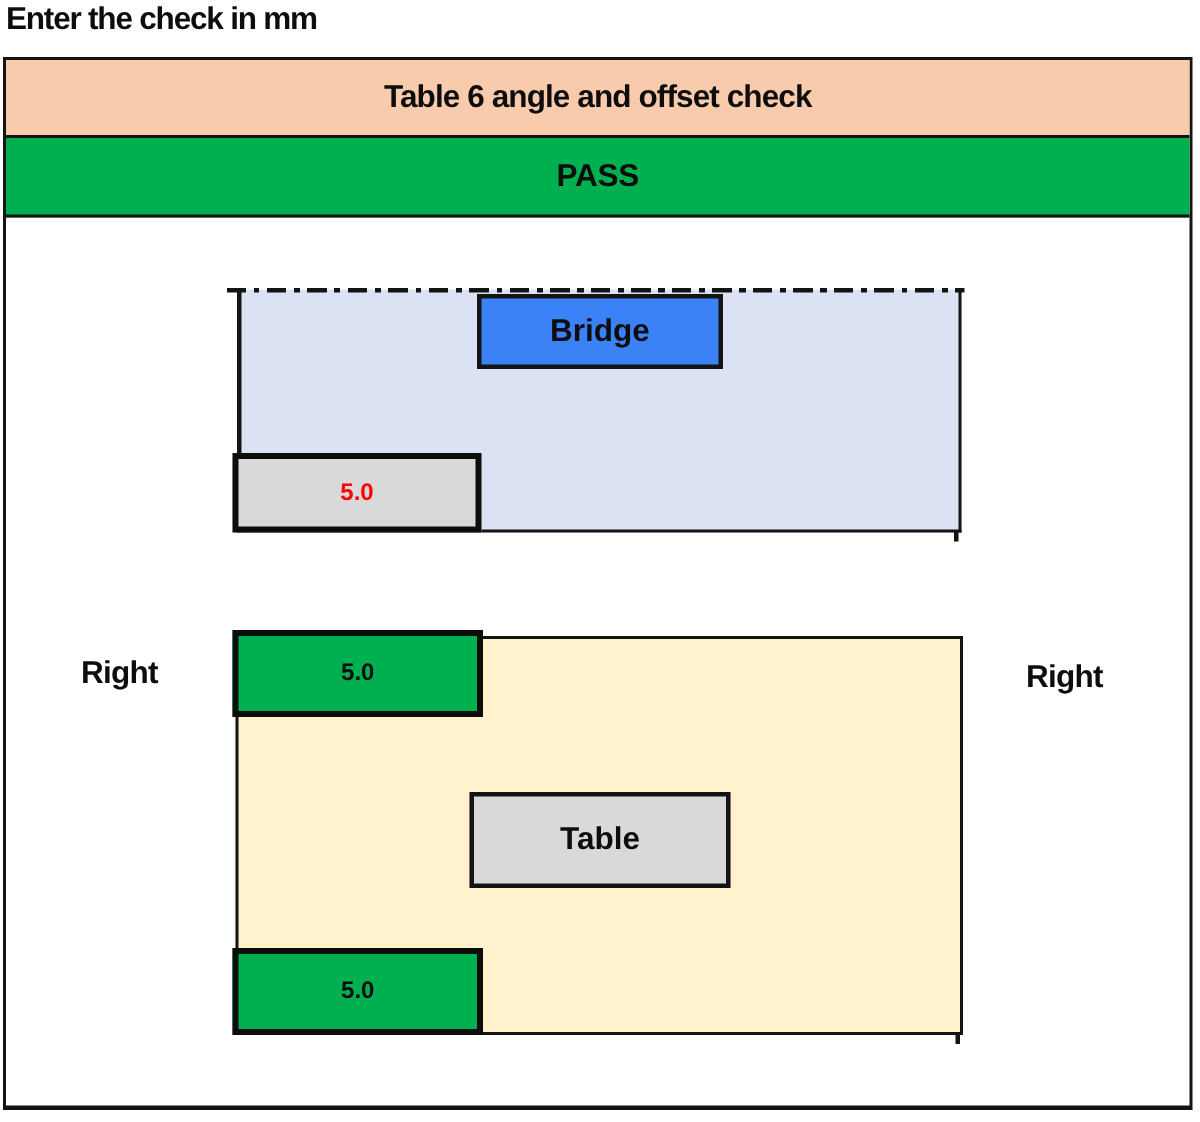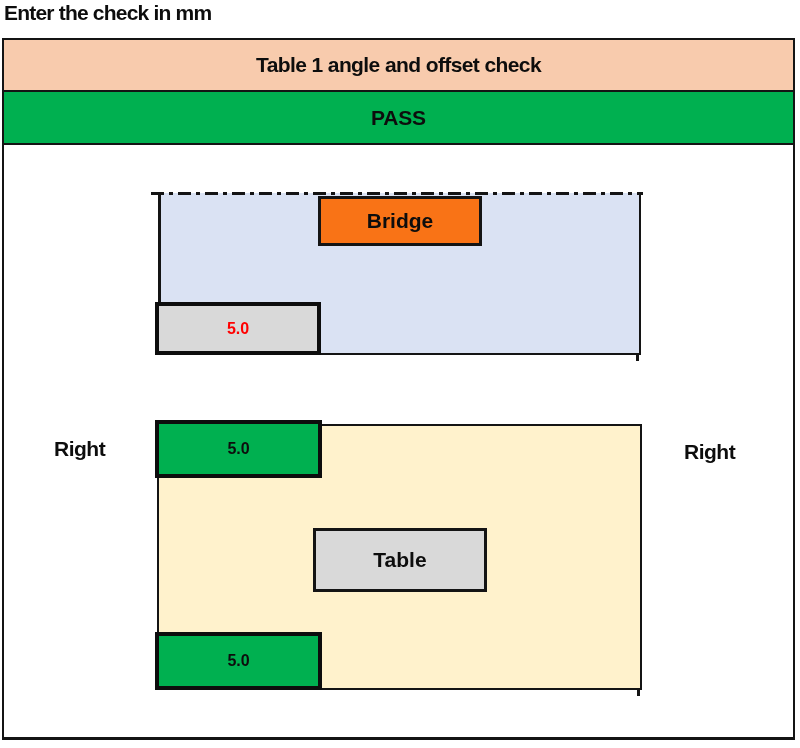--- a/index.html
+++ b/index.html
@@ -102,29 +102,29 @@
 </style>
 </head>
 <body>
 
 <div class="stage">
 
   <div class="page-title">Enter the check in mm</div>
 
   <div class="frame">
 
-    <div class="header-bar" style="background-color: rgb(248, 203, 173);">Table 1 angle and offset check</div>
+    <div class="header-bar" style="background-color: rgb(248, 203, 173);">Table 6 angle and offset check</div>
 
     <div class="status-bar" style="background-color: rgb(0, 176, 80);">PASS</div>
 
     <div class="bridge-rect" style="background-color: rgb(218, 226, 243);"></div>
 
     <div class="bridge-dash"></div>
 
-    <div class="label-box bridge-label-box" style="background-color: #f97316;">Bridge</div>
+    <div class="label-box bridge-label-box" style="background-color: #3b82f6;">Bridge</div>
 
     <div class="value-cell bridge-value-cell" style="background-color: rgb(217, 217, 217); color: rgb(255, 0, 0);">5.0</div>
 
     <div class="corner-tick bridge-tick"></div>
 
     <div class="table-rect" style="background-color: rgb(255, 242, 204);"></div>
 
     <div class="value-cell green-cell-top" style="background-color: rgb(0, 176, 80);">5.0</div>
 
     <div class="label-box table-label-box" style="background-color: rgb(217, 217, 217);">Table</div>

